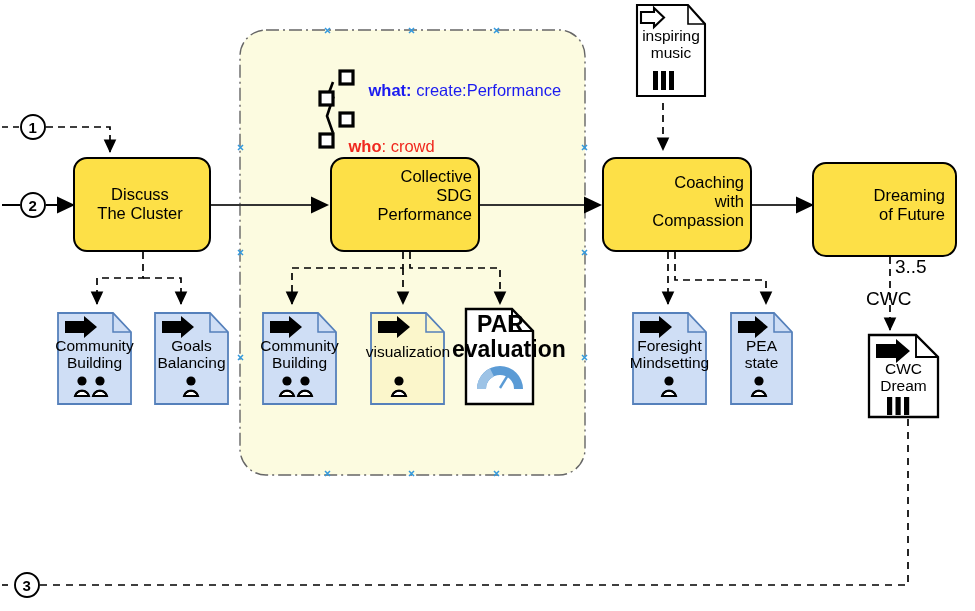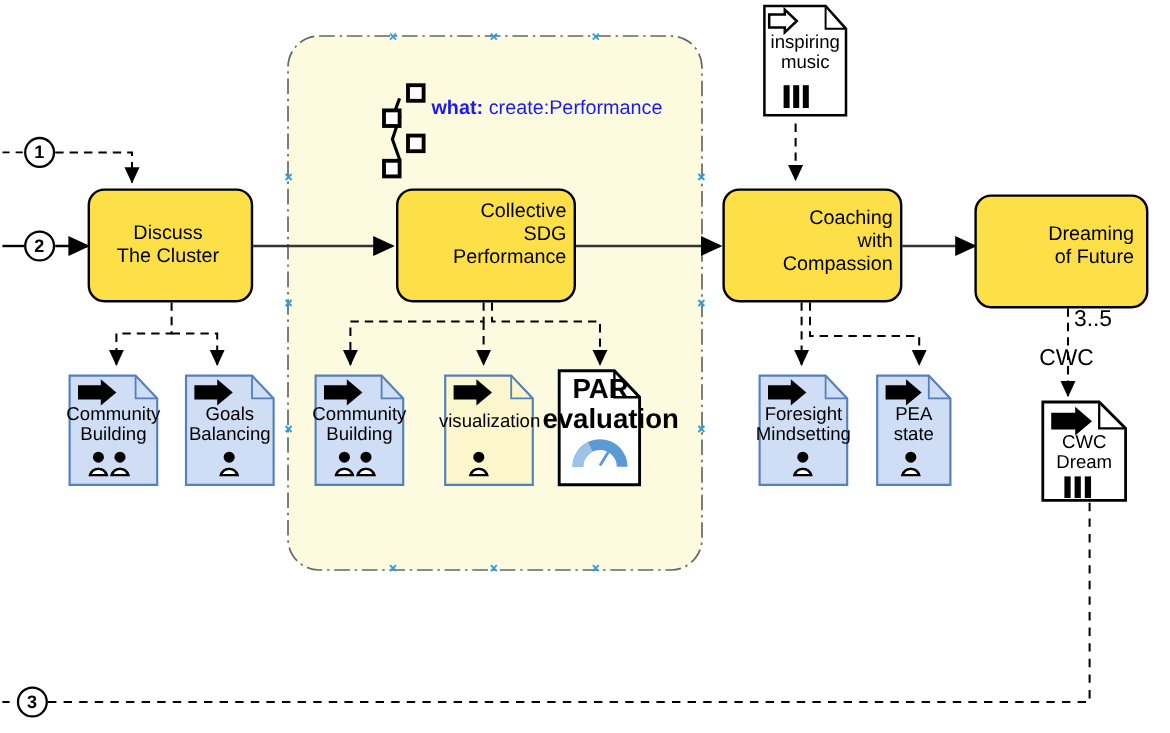--- a/index.html
+++ b/index.html
@@ -308,24 +308,27 @@
     <div class="plabel" style="right:6px;top:14px;width:140px;">Coaching
 with
 Compassion</div>
   </div>
 
   <div class="pbox" style="left:776px;top:162px;width:145px;height:95px;margin-left:36px;">
     <div class="plabel" style="right:10px;top:22px;width:118px;">Dreaming
 of Future</div>
   </div>
 
-  <div class="speclist" style="left:332px;top:65px;width:250px;">
+  <div class="speclist" style="left:341px;top:65px;width:250px;">
     <div class="specrow" style="margin-bottom:7px;">
       <span class="speckey" style="color:#1b1bf0;">what:</span><span style="color:#1b1bf0;"> create:Performance</span>
     </div>
+    <div class="specrow" style="margin-left:-20px;margin-bottom:7px;">
+      <span class="speckey" style="color:#f0281e;">who</span><span style="color:#f0281e;">: crowd</span>
+    </div>
   </div>
 
   <div class="num" style="left:28.5px;top:119px;">1</div>
   <div class="num" style="left:28.5px;top:197px;">2</div>
   <div class="num" style="left:22.5px;top:577px;">3</div>
 
   <div class="doc" style="left:48px;top:337px;width:93px;">
     <div class="dlabel">Community
 Building</div>
   </div>

